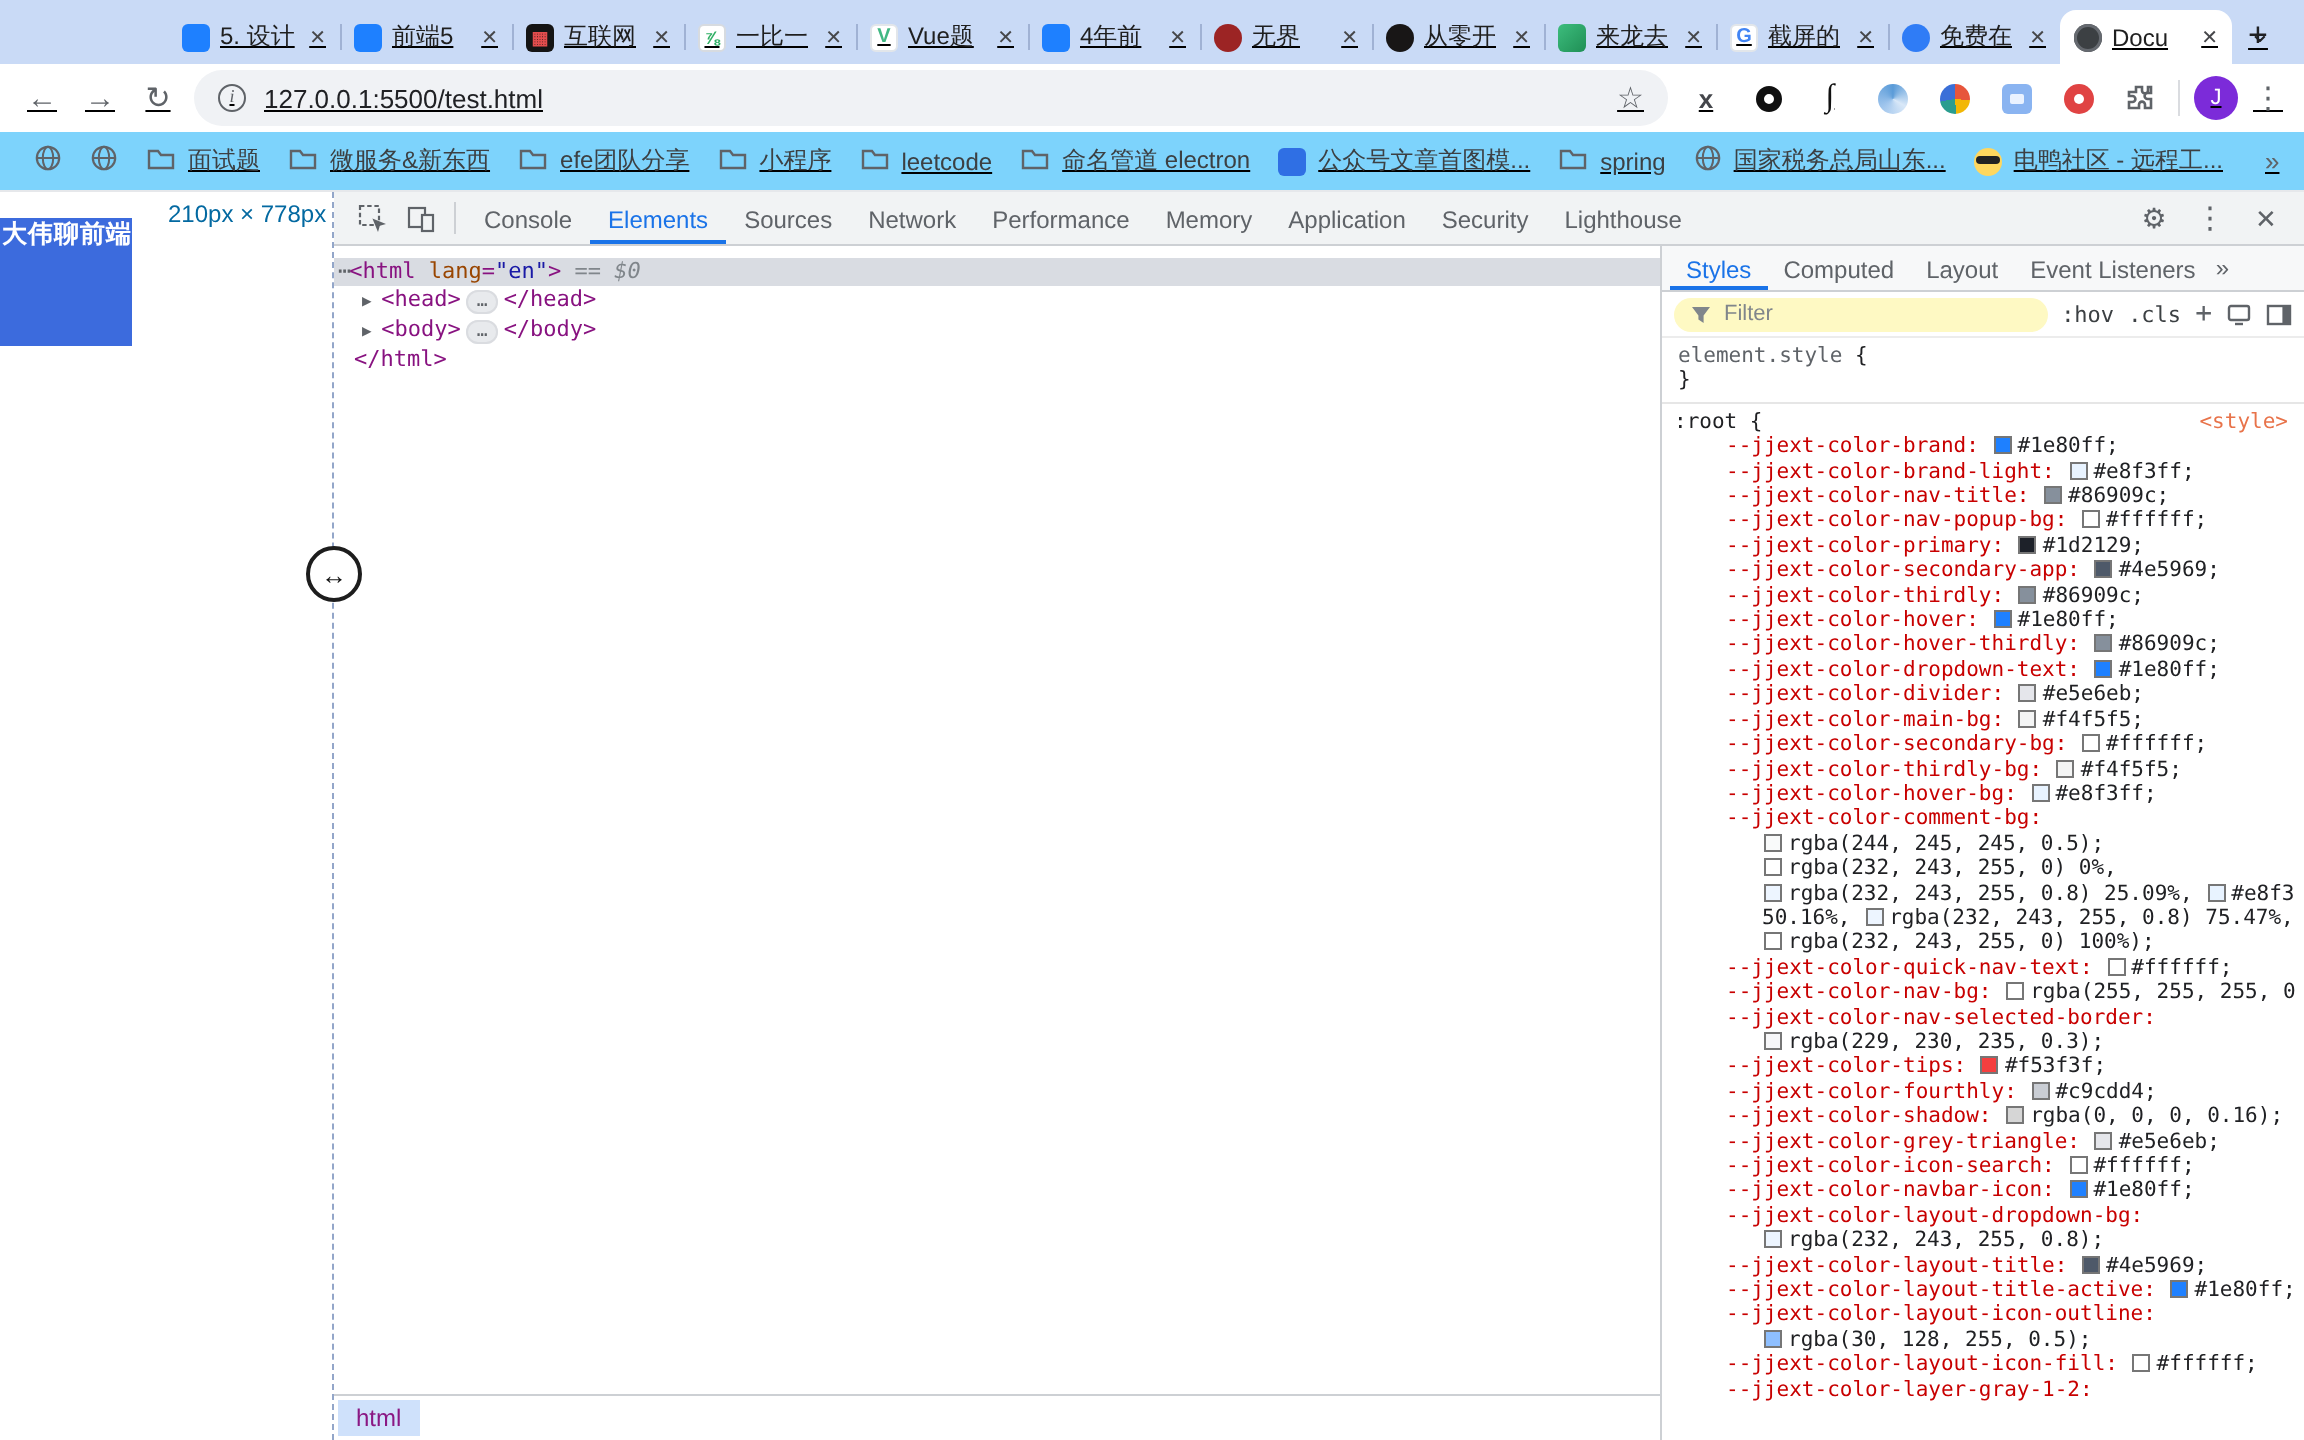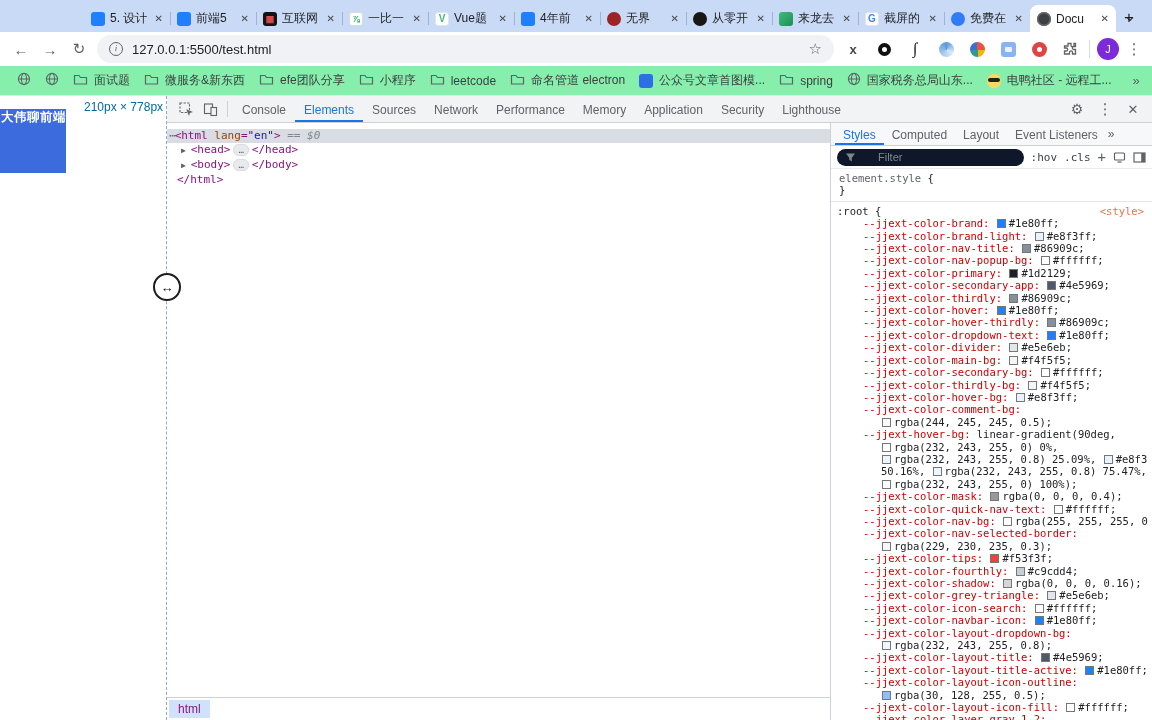--- a/index.html
+++ b/index.html
@@ -1,18 +1,18 @@
 <!DOCTYPE html>
 <html><head>
 <meta charset="utf-8">
 <style>
   * { box-sizing: border-box; margin: 0; padding: 0; }
   html, body { width: 1152px; height: 720px; overflow: hidden; }
   body { font-family: "Liberation Sans", sans-serif; background: #fff; }
-  .browser { position: relative; width: 1152px; height: 669px; }
+  .browser { position: relative; width: 1152px; height: 669px; text-decoration: underline; }
 
   
   .tabstrip { height: 32px; background: #c9daf6; display: flex; align-items: flex-end; padding-left: 84px; position: relative; }
   .tab { width: 86px; height: 27px; display: flex; align-items: center; gap: 5px; padding: 0 7px; font-size: 12px; color: #1f1f1f; border-radius: 8px 8px 0 0; position: relative; flex: none; }
   .tab.active { background: #fff; }
   .tab:not(.active):not(:first-child)::before { content: ""; position: absolute; left: 0; top: 7px; height: 13px; width: 1px; background: rgba(40,60,110,.25); }
   .tab-title { flex: 1; overflow: hidden; white-space: nowrap; }
   .tab-close { font-size: 10px; color: #46474a; flex: none; }
   .fav { width: 14px; height: 14px; border-radius: 3px; flex: none; display: flex; align-items: center; justify-content: center; color: #fff; font-size: 9px; font-weight: bold; overflow: hidden; }
   .fav.juejin-icon { background: #1e80ff; }
@@ -43,21 +43,21 @@
   .ic-pie { width: 15px; height: 15px; border-radius: 50%; background: conic-gradient(#e7553c 0 95deg, #f2b705 95deg 175deg, #2a9d8f 175deg 260deg, #3a6fd8 260deg 360deg); }
   .ic-cam { width: 15px; height: 15px; border-radius: 3px; background: #8ab4f1; display: flex; align-items: center; justify-content: center; }
   .ic-cam i { width: 7px; height: 5px; background: #eaf2ff; border-radius: 1px; }
   .ic-red { width: 15px; height: 15px; border-radius: 50%; background: #e04343; display: flex; align-items: center; justify-content: center; }
   .ic-red i { width: 5px; height: 5px; border-radius: 50%; background: #fff; }
   .tb-divider { width: 1px; height: 18px; background: #dadce0; flex: none; }
   .avatar { width: 22px; height: 22px; border-radius: 50%; background: #7c2bd9; color: #fff; font-size: 11px; display: flex; align-items: center; justify-content: center; flex: none; }
   .kebab { font-size: 15px; color: #5f6368; width: 16px; text-align: center; flex: none; }
 
   
-  .bookmarks { height: 30px; background: #86efac; display: flex; align-items: center; padding: 0 10px; gap: 2px; border-bottom: 1px solid #e6e8eb; }
+  .bookmarks { height: 30px; background: #7dd3fc; display: flex; align-items: center; padding: 0 10px; gap: 2px; border-bottom: 1px solid #e6e8eb; }
   .bm { display: flex; align-items: center; gap: 6px; padding: 0 7px; font-size: 12px; color: #3c4043; white-space: nowrap; }
   .bm-spacer { flex: 1; }
   .bm-chev { font-size: 13px; color: #5f6368; padding: 0 10px; }
   .bm-div { width: 1px; height: 16px; background: #dadce0; margin: 0 6px; }
   .ic-duck { width: 14px; height: 14px; border-radius: 50%; background: #ffd75e; position: relative; overflow: hidden; }
   .ic-duck i { position: absolute; left: 1px; right: 1px; top: 4px; height: 4px; background: #222; border-radius: 2px; }
   .ic-bluedoc { width: 14px; height: 14px; border-radius: 3px; background: #2f6fe4; color: #fff; font-size: 9px; display: flex; align-items: center; justify-content: center; }
 
   
   .main { position: relative; height: 624px; background: #fff; }
@@ -93,21 +93,21 @@
   .crumbs { height: 23px; border-top: 1px solid #cdd0d4; display: flex; align-items: center; padding: 0 2px; background: #fff; flex: none; }
   .crumb { background: #cfe1fb; color: #8a1884; font-size: 12px; padding: 2px 9px; }
 
   
   .styles { flex: 1; display: flex; flex-direction: column; min-width: 0; }
   .st-tabs { height: 23px; background: #f7f8f9; border-bottom: 1px solid #cdd0d4; display: flex; align-items: center; padding: 0 4px; font-size: 12px; color: #5f6368; flex: none; }
   .st-tab { padding: 4px 8px 3px; white-space: nowrap; }
   .st-tab.active { color: #1a73e8; box-shadow: inset 0 -2px 0 #1a73e8; }
   .st-chev { margin-left: 2px; font-size: 12px; }
   .filter-row { height: 23px; display: flex; align-items: center; padding: 0 6px; gap: 7px; border-bottom: 1px solid #ececec; background: #fff; flex: none; }
-  .filter-pill { flex: 1; height: 17px; background: #0f172a; border-radius: 9px; display: flex; align-items: center; padding: 0 8px; gap: 22px; color: #80868b; font-size: 11px; min-width: 0; }
+  .filter-pill { flex: 1; height: 17px; background: #fef9c3; border-radius: 9px; display: flex; align-items: center; padding: 0 8px; gap: 6px; color: #80868b; font-size: 11px; min-width: 0; }
   .tog { font-size: 11px; color: #3c4043; font-family: "DejaVu Sans Mono", monospace; }
   .tog-plus { font-size: 14px; color: #5f6368; }
   .st-icbtn { display: flex; align-items: center; }
   .rules { flex: 1; overflow: hidden; font-family: "DejaVu Sans Mono", monospace; font-size: 10.5px; line-height: 12.4px; color: #202124; }
   .sect { padding: 3px 4px 4px 6px; }
   .sect + .sect { border-top: 1px solid #e6e6e6; }
   .sel-line { display: flex; justify-content: space-between; padding-right: 4px; }
   .sel-gray { color: #5f6368; }
   .style-link { color: #e8734a; }
   .rl { white-space: nowrap; padding-left: 26px; overflow: hidden; }
@@ -419,26 +419,24 @@
                   <div class="rl"><span class="prop">--jjext-color-hover:</span> <span class="swatch" style="background: rgb(30, 128, 255);"></span><span>#1e80ff;</span></div>
                   <div class="rl"><span class="prop">--jjext-color-hover-thirdly:</span> <span class="swatch" style="background: rgb(134, 144, 156);"></span><span>#86909c;</span></div>
                   <div class="rl"><span class="prop">--jjext-color-dropdown-text:</span> <span class="swatch" style="background: rgb(30, 128, 255);"></span><span>#1e80ff;</span></div>
                   <div class="rl"><span class="prop">--jjext-color-divider:</span> <span class="swatch" style="background: rgb(229, 230, 235);"></span><span>#e5e6eb;</span></div>
                   <div class="rl"><span class="prop">--jjext-color-main-bg:</span> <span class="swatch" style="background: rgb(244, 245, 245);"></span><span>#f4f5f5;</span></div>
                   <div class="rl"><span class="prop">--jjext-color-secondary-bg:</span> <span class="swatch" style="background: rgb(255, 255, 255);"></span><span>#ffffff;</span></div>
                   <div class="rl"><span class="prop">--jjext-color-thirdly-bg:</span> <span class="swatch" style="background: rgb(244, 245, 245);"></span><span>#f4f5f5;</span></div>
                   <div class="rl"><span class="prop">--jjext-color-hover-bg:</span> <span class="swatch" style="background: rgb(232, 243, 255);"></span><span>#e8f3ff;</span></div>
                   <div class="rl"><span class="prop">--jjext-color-comment-bg:</span> </div>
                   <div class="rl ind"><span class="swatch" style="background: rgba(244, 245, 245, 0.5);"></span><span>rgba(244, 245, 245, 0.5);</span></div>
-                  <div class="rl"><span class="prop">--jjext-hover-bg:</span> <span>linear-gradient(90deg,</span></div>
                   <div class="rl ind"><span class="swatch" style="background: rgba(232, 243, 255, 0);"></span><span>rgba(232, 243, 255, 0) 0%,</span></div>
                   <div class="rl ind"><span class="swatch" style="background: rgba(232, 243, 255, 0.8);"></span><span>rgba(232, 243, 255, 0.8) 25.09%, </span><span class="swatch" style="background: rgb(232, 243, 255);"></span><span>#e8f3ff</span></div>
                   <div class="rl ind"><span>50.16%, </span><span class="swatch" style="background: rgba(232, 243, 255, 0.8);"></span><span>rgba(232, 243, 255, 0.8) 75.47%,</span></div>
                   <div class="rl ind"><span class="swatch" style="background: rgba(232, 243, 255, 0);"></span><span>rgba(232, 243, 255, 0) 100%);</span></div>
-                  <div class="rl"><span class="prop">--jjext-color-mask:</span> <span class="swatch" style="background: rgba(0, 0, 0, 0.4);"></span><span>rgba(0, 0, 0, 0.4);</span></div>
                   <div class="rl"><span class="prop">--jjext-color-quick-nav-text:</span> <span class="swatch" style="background: rgb(255, 255, 255);"></span><span>#ffffff;</span></div>
                   <div class="rl"><span class="prop">--jjext-color-nav-bg:</span> <span class="swatch" style="background: rgba(255, 255, 255, 0.13);"></span><span>rgba(255, 255, 255, 0.13);</span></div>
                   <div class="rl"><span class="prop">--jjext-color-nav-selected-border:</span> </div>
                   <div class="rl ind"><span class="swatch" style="background: rgba(229, 230, 235, 0.3);"></span><span>rgba(229, 230, 235, 0.3);</span></div>
                   <div class="rl"><span class="prop">--jjext-color-tips:</span> <span class="swatch" style="background: rgb(245, 63, 63);"></span><span>#f53f3f;</span></div>
                   <div class="rl"><span class="prop">--jjext-color-fourthly:</span> <span class="swatch" style="background: rgb(201, 205, 212);"></span><span>#c9cdd4;</span></div>
                   <div class="rl"><span class="prop">--jjext-color-shadow:</span> <span class="swatch" style="background: rgba(0, 0, 0, 0.16);"></span><span>rgba(0, 0, 0, 0.16);</span></div>
                   <div class="rl"><span class="prop">--jjext-color-grey-triangle:</span> <span class="swatch" style="background: rgb(229, 230, 235);"></span><span>#e5e6eb;</span></div>
                   <div class="rl"><span class="prop">--jjext-color-icon-search:</span> <span class="swatch" style="background: rgb(255, 255, 255);"></span><span>#ffffff;</span></div>
                   <div class="rl"><span class="prop">--jjext-color-navbar-icon:</span> <span class="swatch" style="background: rgb(30, 128, 255);"></span><span>#1e80ff;</span></div>

